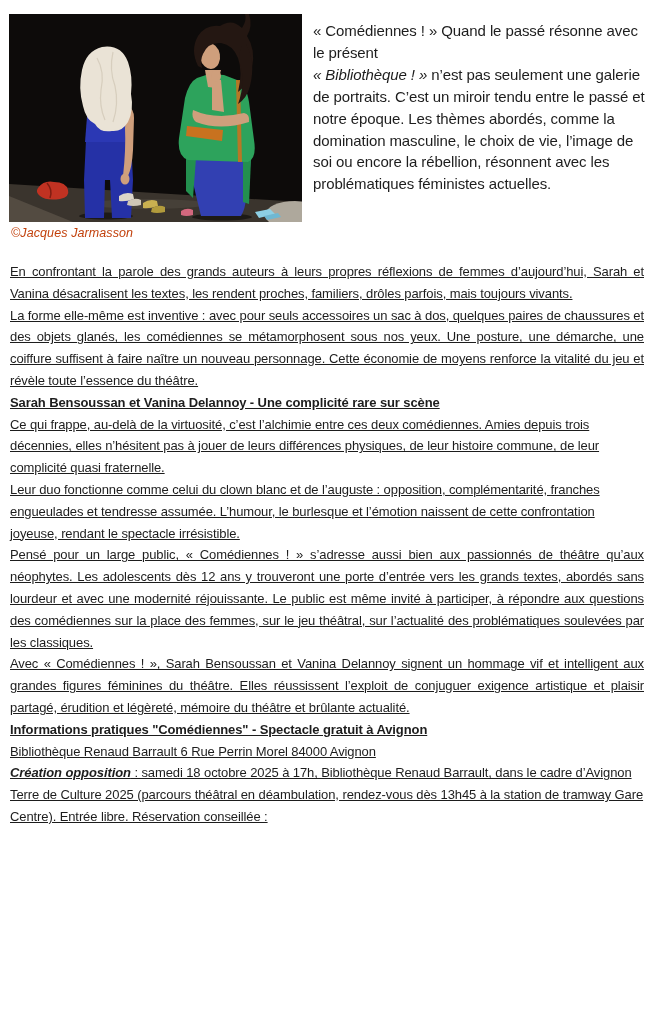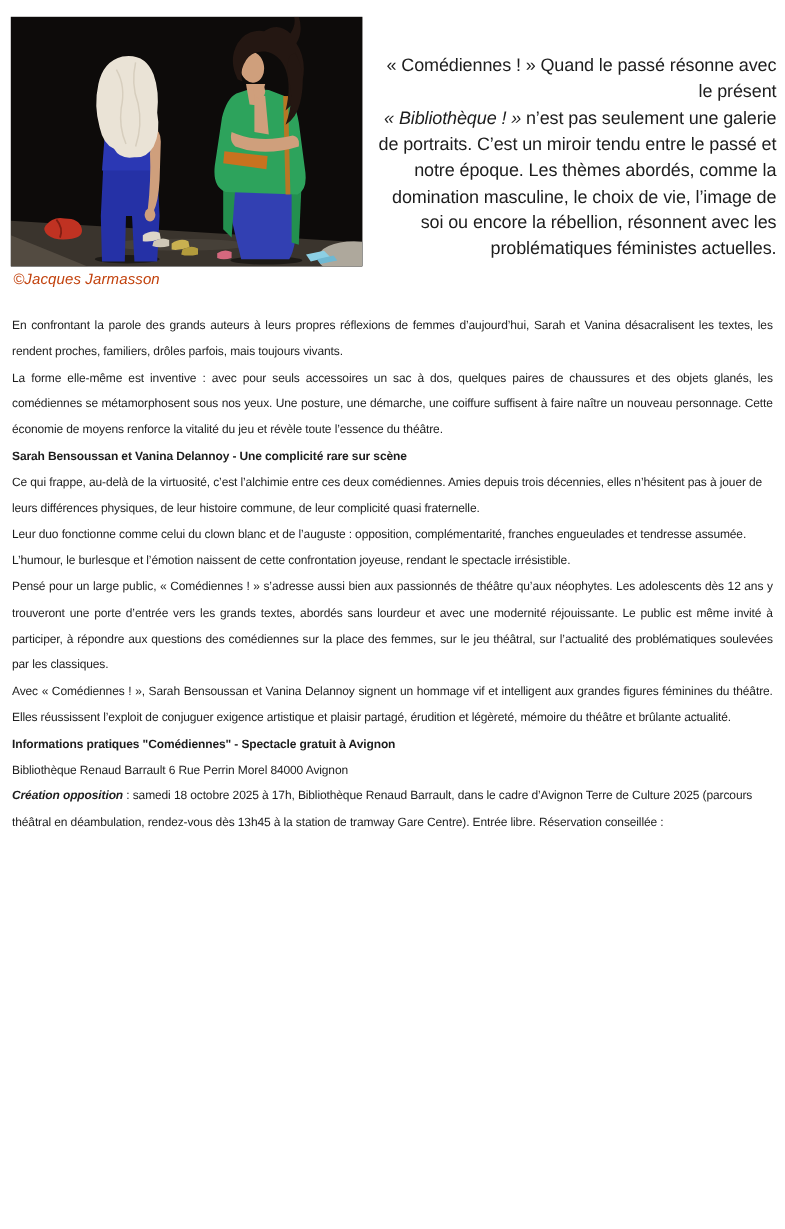--- a/index.html
+++ b/index.html
@@ -11,29 +11,29 @@
   .photo {
     position:absolute; left:9px; top:14px; width:293px; height:208px;
     background:#0d0b0a; overflow:hidden;
   }
   .photo svg { display:block; width:100%; height:100%; }
   .caption {
     position:absolute; left:11px; top:226px;
     font-size:12.5px; font-style:italic; color:#c2410c; letter-spacing:0.1px;
   }
   .intro {
-    position:absolute; left:313px; top:44px; width:334px;
-    font-size:15px; line-height:21.9px; letter-spacing:-0.1px;text-align:right;
+    position:absolute; left:313px; top:20px; width:334px;
+    font-size:15px; line-height:21.9px; letter-spacing:-0.1px;
   }
   .intro p { margin:0; }
   .body {
     position:absolute; left:10px; top:261px; width:634px;
     font-size:15px; line-height:21.8px; letter-spacing:-0.1px;
   }
-  .body p, .body h2 { margin:0; font-size:10px; line-height:21.8px; font-weight:normal; }
+  .body p, .body h2 { margin:0; font-size:13px; line-height:21.8px; font-weight:normal;text-decoration:underline; }
   .body h2 { font-weight:bold; }
   .just { text-align:justify; }
   .mb { margin-bottom:17px; }
   .it { font-style:italic; }
   .bi { font-weight:bold; font-style:italic; }
 </style>
 </head>
 <body>
 
 <div class="page">

